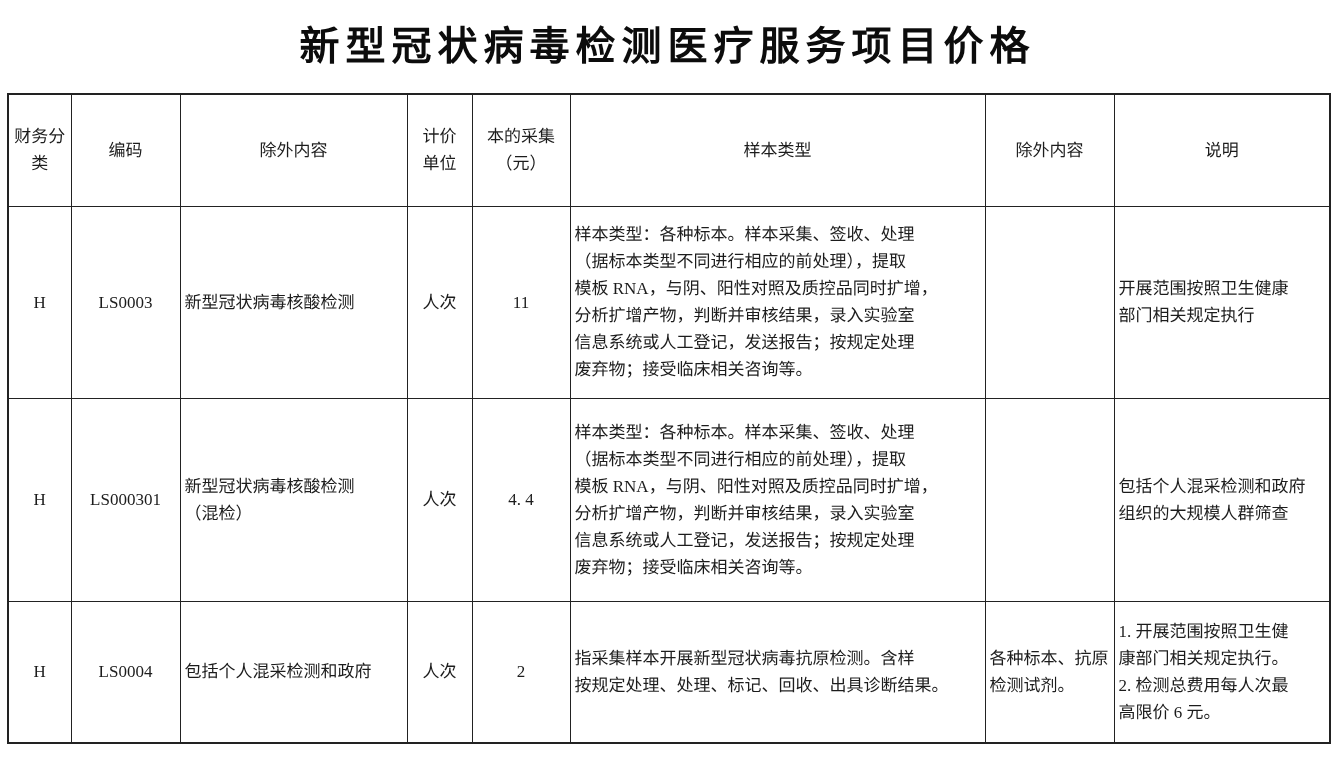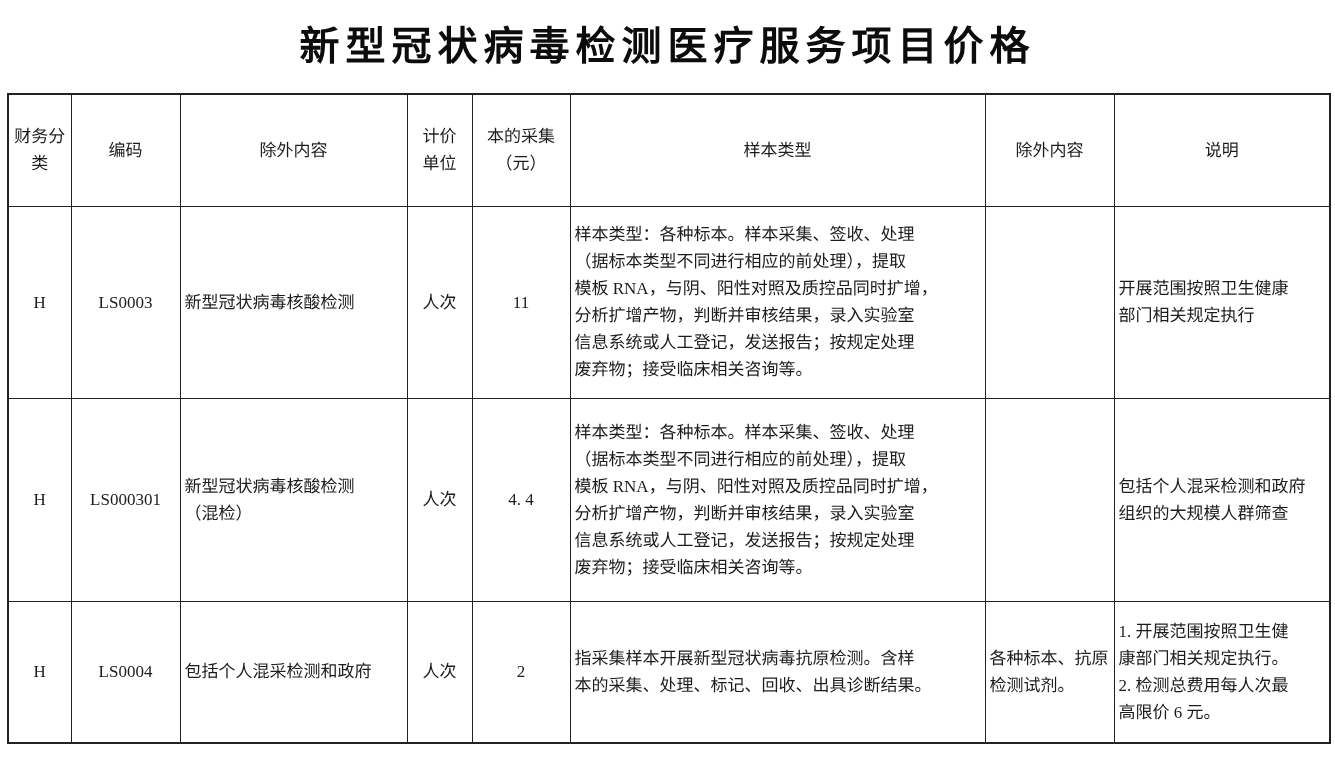--- a/index.html
+++ b/index.html
@@ -134,21 +134,21 @@
 组织的大规模人群筛查</td>
       </tr>
 
       <tr class="r2">
         <td class="c-center">H</td>
         <td class="c-center">LS0004</td>
         <td class="c-left">包括个人混采检测和政府</td>
         <td class="c-center">人次</td>
         <td class="c-center">2</td>
         <td class="c-justify">指采集样本开展新型冠状病毒抗原检测。含样
-本的采集、处理、标记、回收、出具诊断结果。</td>
+按规定处理、处理、标记、回收、出具诊断结果。</td>
         <td class="c-left">各种标本、抗原
 检测试剂。</td>
         <td class="c-left">1. 开展范围按照卫生健
 康部门相关规定执行。
 2. 检测总费用每人次最
 高限价 6 元。</td>
       </tr>
     </tbody>
   </table>
 </div>

